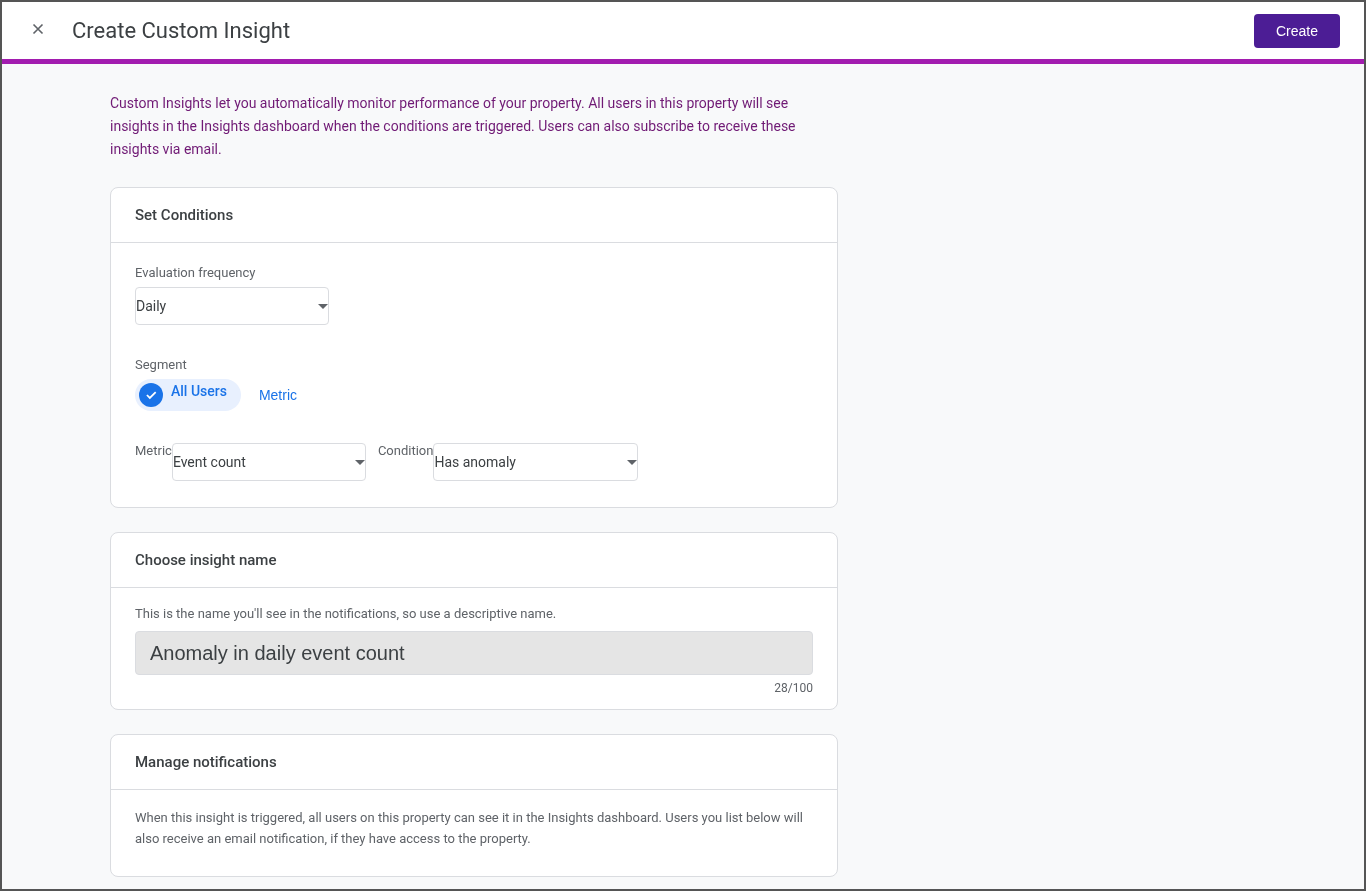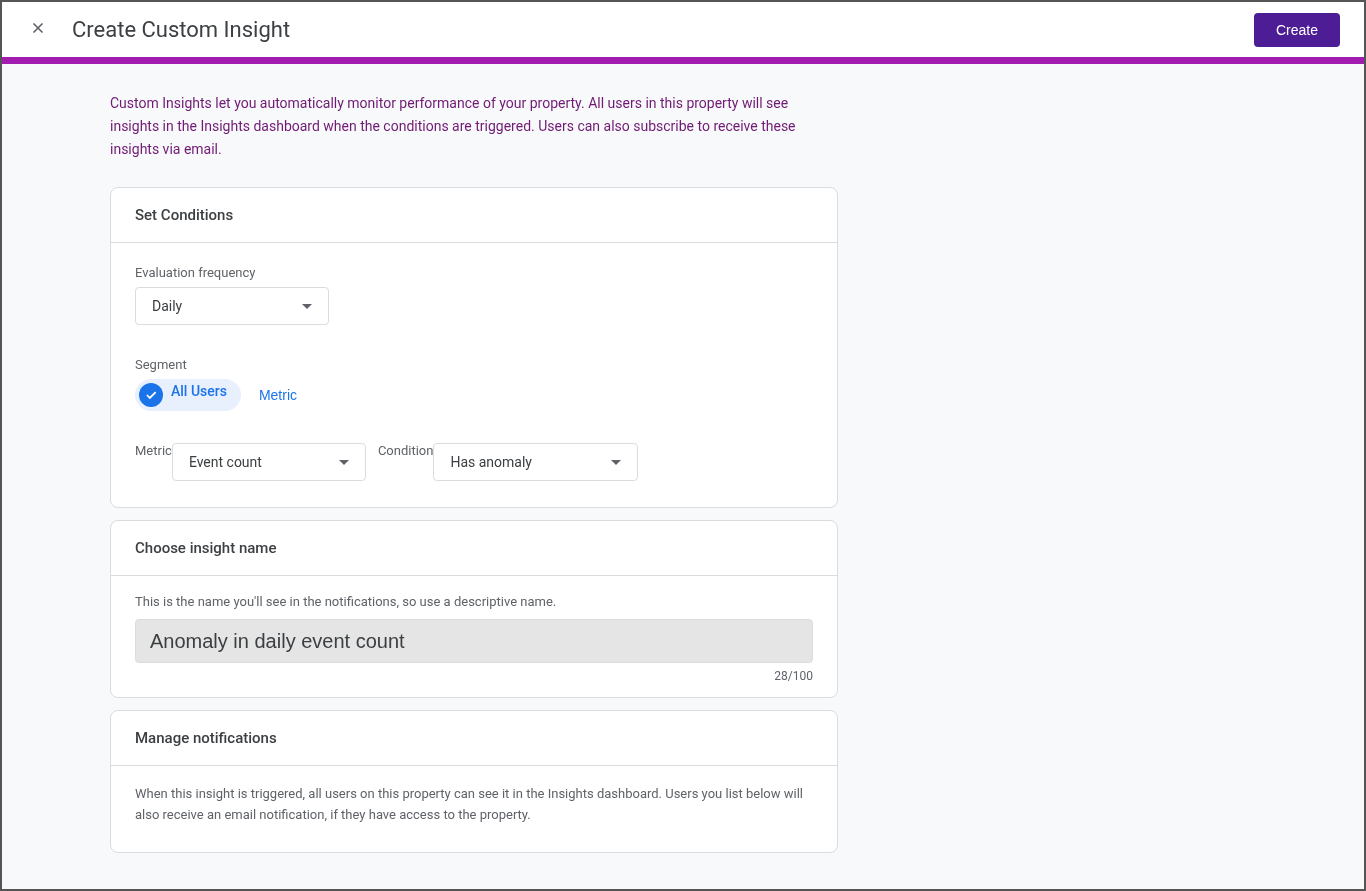--- a/index.html
+++ b/index.html
@@ -10,21 +10,21 @@
     width: 1366px;
     height: 891px;
     overflow: hidden;
     border: 2px solid #555;
   }
   .header {
     height: 62px;
     display: flex;
     align-items: center;
     padding: 8px 24px;
-    border-bottom: 7px solid #a21caf;
+    border-bottom: 5px solid #a21caf;
     background: #fff;
   }
   .close-btn {
     width: 24px;
     height: 24px;
     cursor: pointer;
     display: flex;
     align-items: center;
     justify-content: center;
     margin-right: 22px;
@@ -61,21 +61,21 @@
     font-size: 14px;
     line-height: 1.65;
     color: #701a75;
     margin-bottom: 26px;
     max-width: 720px;
   }
   .card {
     background: #fff;
     border: 1px solid #dadce0;
     border-radius: 8px;
-    margin-bottom: 12px;
+    margin-bottom: 24px;
     width: 728px;
   }
   .card-header {
     padding: 18px 24px;
     border-bottom: 1px solid #dadce0;
   }
   .card-title {
     font-size: 15px;
     font-weight: 500;
     color: #3c4043;
@@ -90,21 +90,21 @@
     color: #5f6368;
     margin-bottom: 7px;
     display: block;
   }
   .select-box {
     border: 1px solid #dadce0;
     border-radius: 4px;
     height: 38px;
     display: flex;
     align-items: center;
-    padding: 0 16px;
+    padding: 0 0;
     font-size: 14px;
     color: #3c4043;
     cursor: pointer;
     justify-content: space-between;
     background: #fff;
   }
   .select-box .caret {
     width: 0; height: 0;
     border-left: 5px solid transparent;
     border-right: 5px solid transparent;

